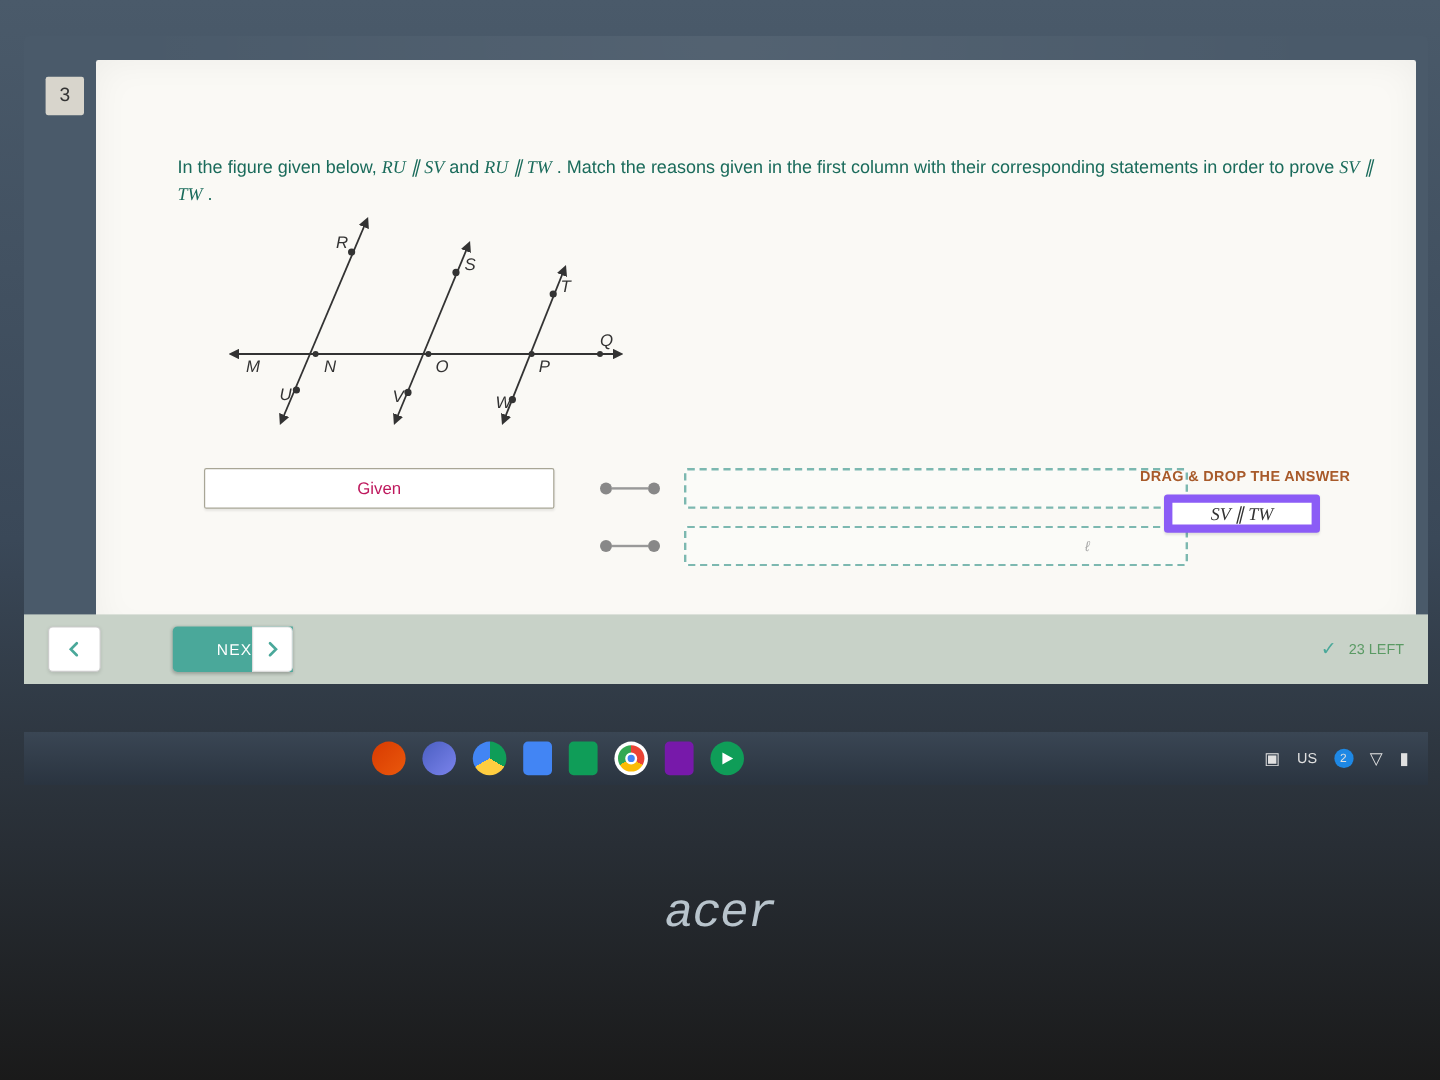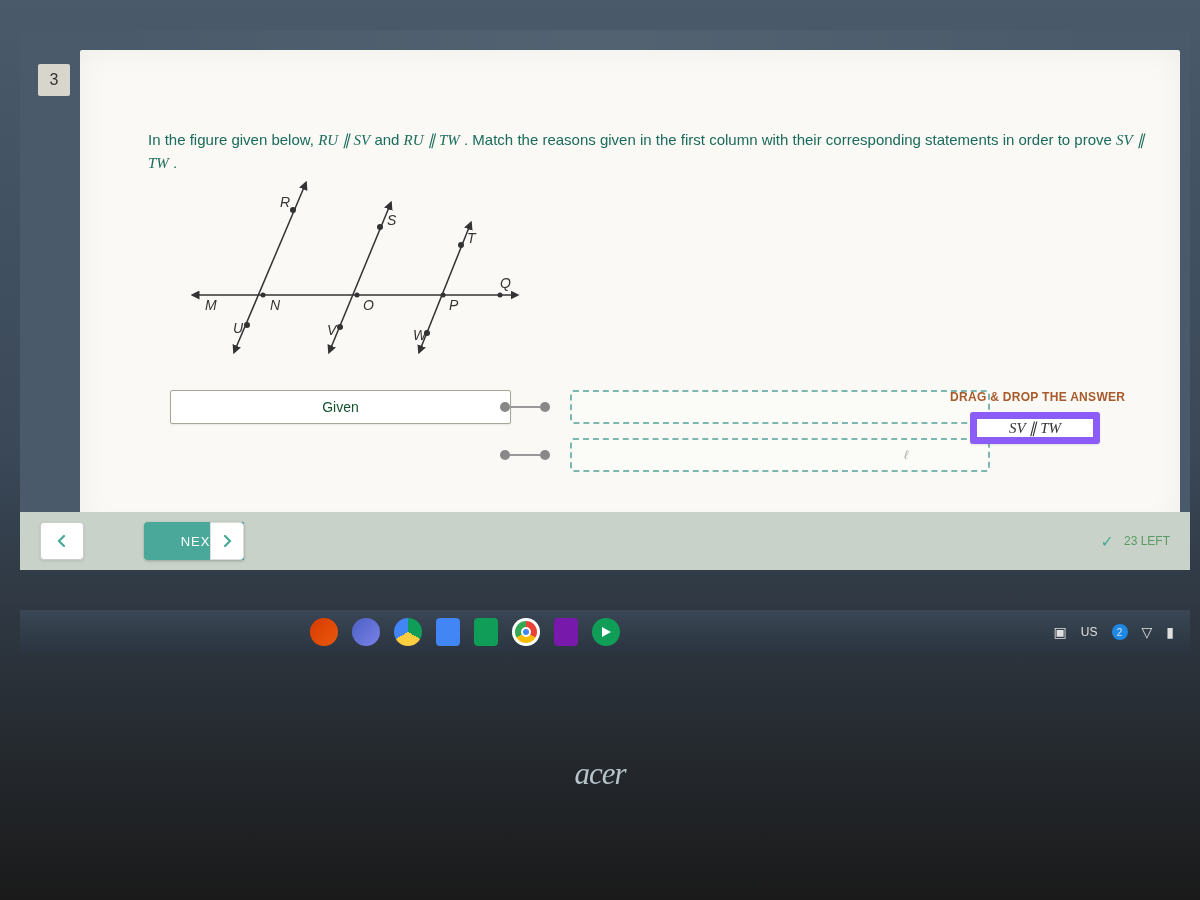--- a/index.html
+++ b/index.html
@@ -68,30 +68,30 @@
     }
     .matching-area {
       position: absolute;
       top: 340px;
       left: 90px;
       right: 30px;
       height: 110px;
     }
     .reason-box {
       position: absolute;
-      width: 341px;
+      width: 292px;
       height: 34px;
       background: #fff;
       border: 1px solid #a8a696;
       border-radius: 2px;
       display: flex;
       align-items: center;
       justify-content: center;
       font-size: 14px;
-      color: #14532d;
+      color: #be185d;
       box-shadow: 0 1px 2px rgba(0,0,0,0.08);
     }
     .reason-box.r1 { top: 0; left: 0; }
     .reason-box.r2 { top: 48px; left: 0; }
     .connector {
       position: absolute;
       height: 6px;
       display: flex;
       align-items: center;
     }
@@ -282,26 +282,25 @@
       justify-content: center;
       font-size: 10px;
     }
     .laptop-brand {
       position: absolute;
       top: 740px;
       left: 0;
       right: 0;
       text-align: center;
       color: #b8c4cc;
-      font-size: 31px;
+      font-size: 40px;
       font-style: italic;
       font-weight: 300;
       letter-spacing: -1px;
-      font-family: Liberation Serif, serif;
-      margin-top: 16px;
+      font-family: Liberation Mono, monospace;
     }
     svg.geom {
       width: 100%;
       height: 100%;
     }
   </style>
 </head>
 <body>
 
 <div class="app-window">

